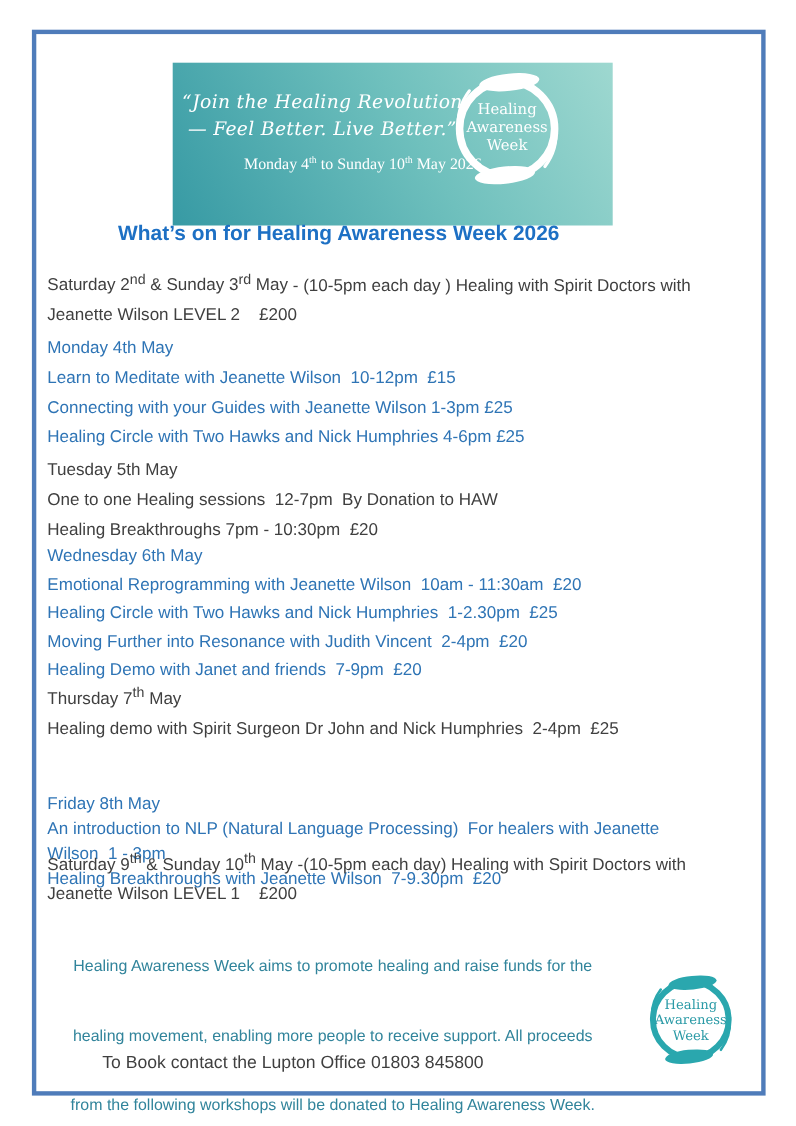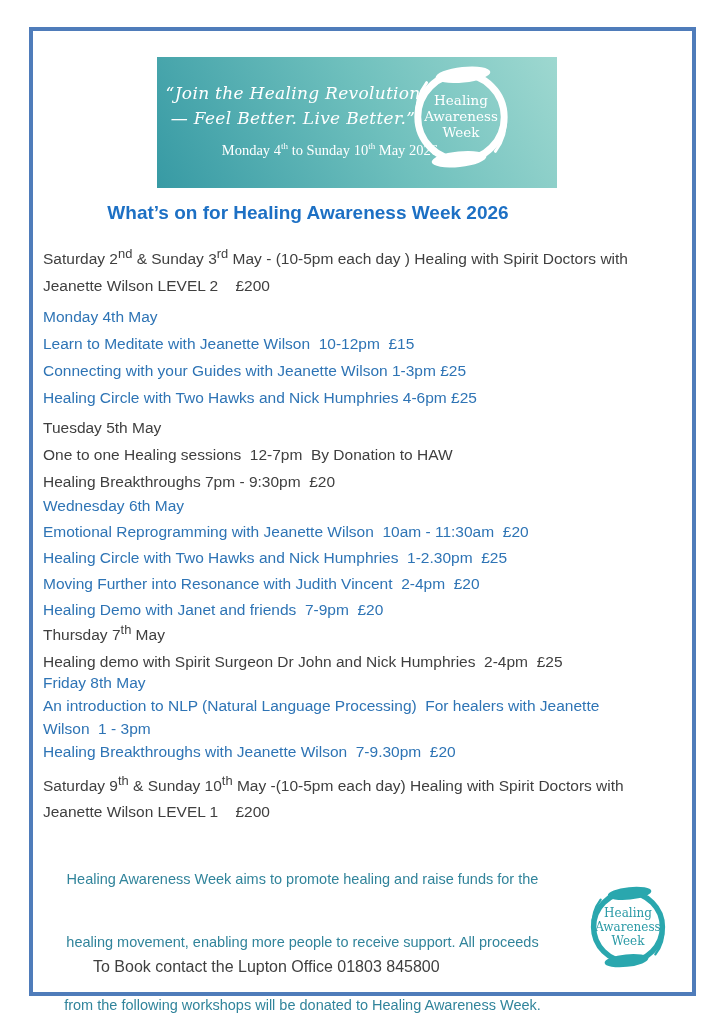--- a/index.html
+++ b/index.html
@@ -1,21 +1,21 @@
 <!DOCTYPE html>
 <html><head>
 <meta charset="utf-8">
 <style>
   html,body{margin:0;padding:0;background:#fff;}
   .page{position:relative;width:724px;height:1024px;background:#ffffff;overflow:hidden;
         font-family:"Liberation Sans",sans-serif;}
   .frame{position:absolute;left:29px;top:27px;width:667px;height:969px;
          border:4px solid #4f7cba;box-sizing:border-box;background:#ffffff;}
   
-  .banner{position:absolute;left:157px;top:57px;width:400px;height:131px;
+  .banner{position:absolute;left:157px;top:57px;width:400px;height:148px;
           background:linear-gradient(60deg,#379aa4 0%,#6fc0bd 55%,#9ed8d0 100%);}
   .tagline{position:absolute;left:8px;top:24px;width:256px;text-align:center;color:#ffffff;
            font-family:"DejaVu Serif",serif;font-style:italic;font-size:17px;line-height:25px;
            letter-spacing:.3px;}
   .banner-date{position:absolute;left:25px;top:85px;width:256px;text-align:right;color:#ffffff;
            font-family:Liberation Serif, serif;font-size:14.5px;}
   .banner-date sup,.day sup,.mini{font-size:.62em;vertical-align:super;line-height:0;}
   .logo{position:absolute;}
   .logo svg{position:absolute;left:0;top:0;width:100%;height:100%;}
   .logo-text{position:absolute;inset:0;display:flex;flex-direction:column;justify-content:center;
@@ -27,21 +27,21 @@
   
   .title{position:absolute;left:0;top:202px;width:616px;text-align:center;
          font-size:19px;font-weight:bold;color:#1d70c4;}
   
   .section{position:absolute;left:43px;width:650px;font-size:15.5px;line-height:27px;}
   .line{white-space:pre-wrap;}
   .bold{font-weight:normal;}
   .blue{color:#2e74b5;}
   .dark{color:#3f3f3f;}
   .lh26{line-height:26px;}
-  .lh23{line-height:23px;}
+  .lh23{line-height:23px;margin-top:48px;}
   
   .mission{position:absolute;left:35px;top:827px;width:535px;text-align:center;
            color:#31849b;font-size:14.5px;line-height:21px;white-space:pre-wrap;}
   .contact{position:absolute;left:93px;top:902px;color:#3f3f3f;font-size:16px;line-height:26px;
            white-space:pre-wrap;}
 </style>
 </head>
 <body>
 
 <div class="page">
@@ -79,21 +79,21 @@
   <div class="section" style="top:303px">
     <div class="line blue bold">Monday 4th May</div>
     <div class="line blue">Learn to Meditate with Jeanette Wilson  10-12pm  £15</div>
     <div class="line blue">Connecting with your Guides with Jeanette Wilson 1-3pm £25</div>
     <div class="line blue">Healing Circle with Two Hawks and Nick Humphries 4-6pm £25</div>
   </div>
 
   <div class="section" style="top:414px">
     <div class="line dark bold">Tuesday 5th May</div>
     <div class="line dark">One to one Healing sessions  12-7pm  By Donation to HAW</div>
-    <div class="line dark">Healing Breakthroughs 7pm - 9:30pm  £20</div>
+    <div class="line dark">Healing Breakthroughs 7pm - 10:30pm  £20</div>
   </div>
 
   <div class="section lh26" style="top:493px">
     <div class="line blue bold">Wednesday 6th May</div>
     <div class="line blue">Emotional Reprogramming with Jeanette Wilson  10am - 11:30am  £20</div>
     <div class="line blue">Healing Circle with Two Hawks and Nick Humphries  1-2.30pm  £25</div>
     <div class="line blue">Moving Further into Resonance with Judith Vincent  2-4pm  £20</div>
     <div class="line blue">Healing Demo with Janet and friends  7-9pm  £20</div>
   </div>
 

